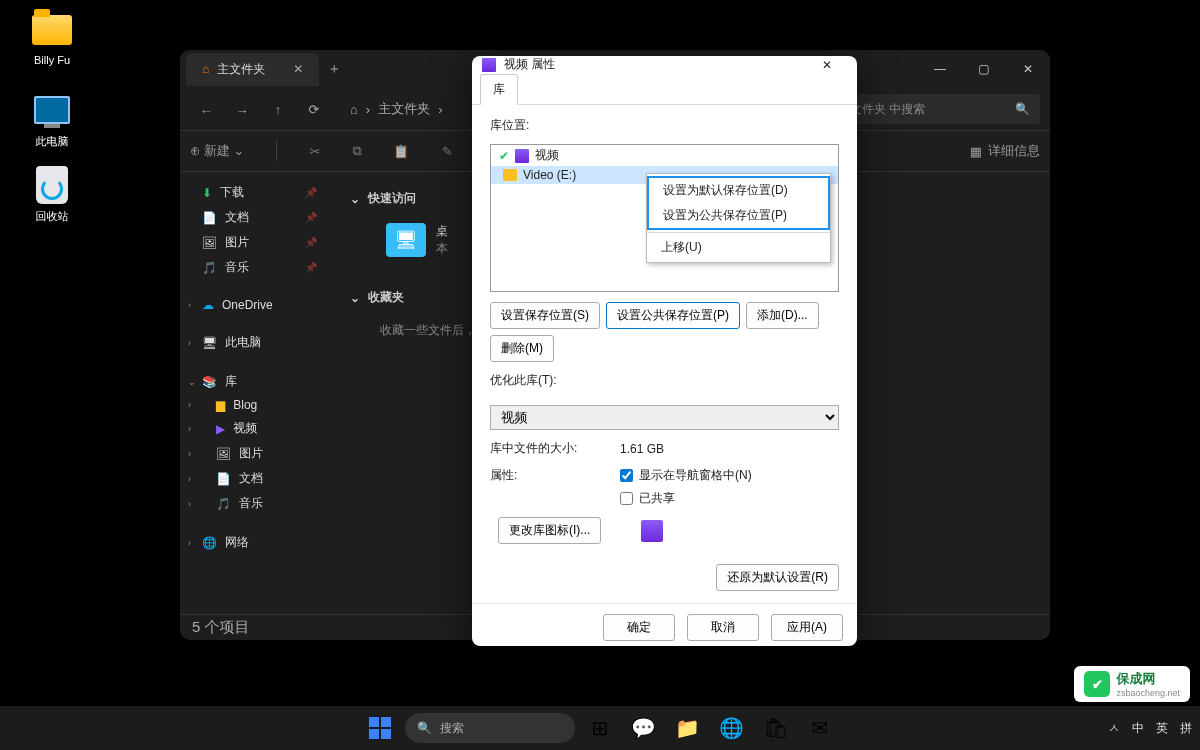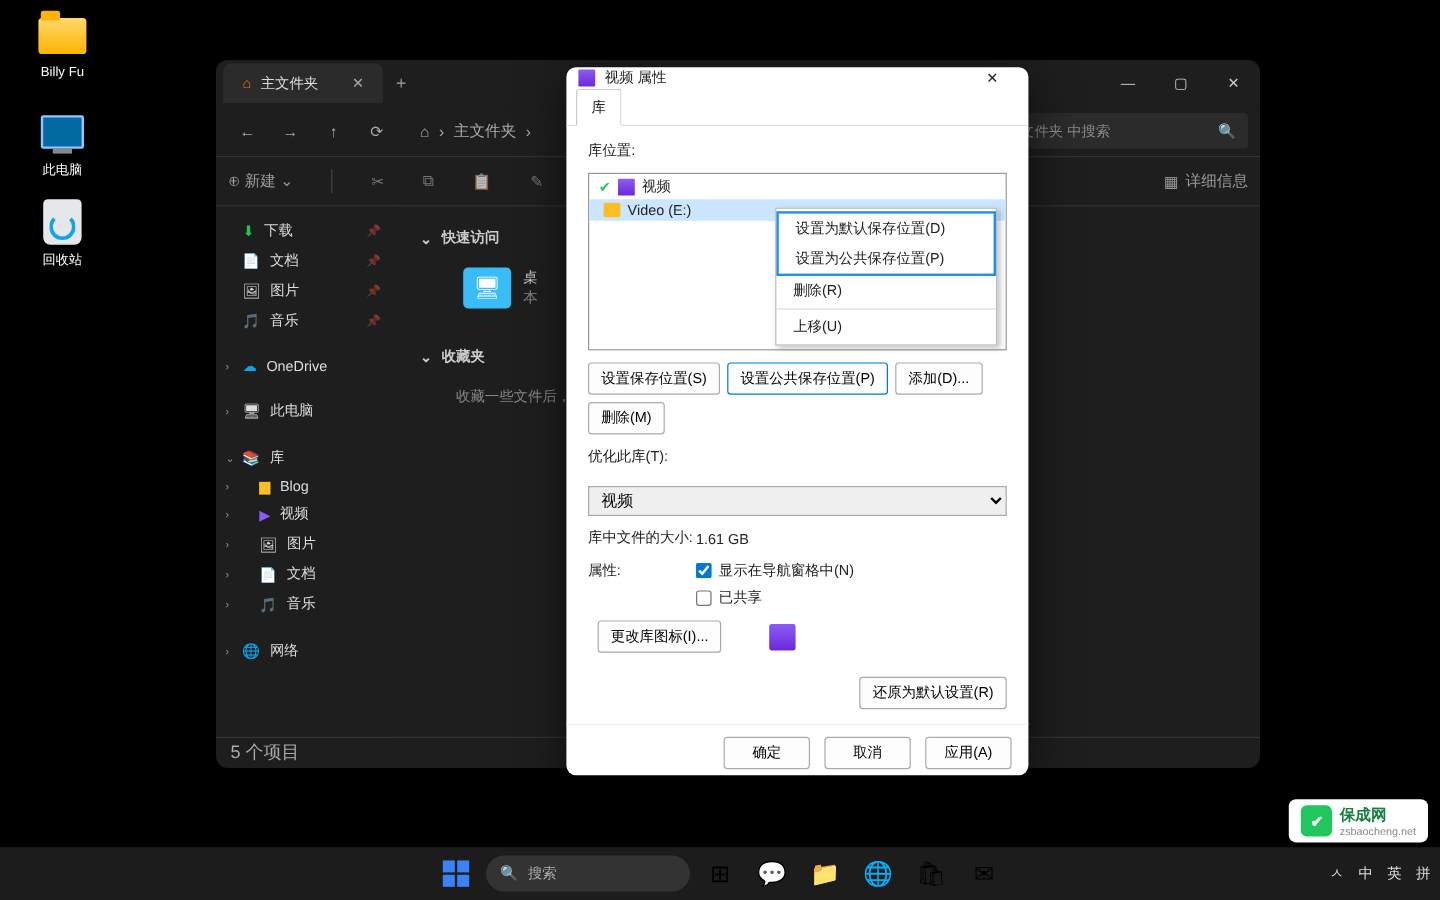--- a/index.html
+++ b/index.html
@@ -60,21 +60,21 @@
 .tree-row.lvl1 { padding-left:12px;}
 .tree-row.selected { background:#cde6ff;}
 .context-menu { position:absolute; left:155px; top:28px; width:185px; background:#fff; border:1px solid #bbb; box-shadow:2px 2px 5px rgba(0,0,0,.25); padding:2px 0;}
 .ctx-highlight { border:2px solid #1b90ef; padding:0;}
 .ctx-item { padding:4px 14px;}
 .ctx-sep { height:1px; background:#ddd; margin:2px 0;}
 .btn-row { display:flex; gap:6px; justify-content:flex-start; flex-wrap:wrap;}
 .btn { border:1px solid #aaa; background:#fdfdfd; padding:4px 10px; border-radius:3px; font-size:12px;}
 .btn.primary { border-color:#0078d4;}
 .select { border:1px solid #aaa; width:100%; padding:3px 6px;}
-.prop-row { display:flex; align-items:center; }
+.prop-row { display:flex; align-items:center; gap:40px;}
 .prop-row .k { width:90px;}
 .check { display:flex; align-items:center; gap:6px;}
 .check input { accent-color:#0078d4;}
 .icon-change { display:flex; align-items:center; gap:40px; padding-left:8px;}
 .lib-ico { width:22px; height:22px; background:linear-gradient(#8b5cf6,#6d28d9); border-radius:2px; display:inline-block;}
 .vid-ico { width:14px; height:14px; background:linear-gradient(#8b5cf6,#6d28d9); border-radius:1px; display:inline-block;}
 .fld-ico { width:14px; height:12px; background:#fbbf24; border-radius:1px; display:inline-block;}
 .restore { align-self:flex-end;}
 .dlg-footer { padding:10px 14px; display:flex; justify-content:flex-end; gap:12px; border-top:1px solid #eee;}
 
@@ -289,21 +289,20 @@
         </div>
       <div class="tree-row lvl1 selected">
           <span class="fld-ico"></span>
           <span>Video (E:)</span>
         </div>
       <div class="context-menu">
         <div class="ctx-highlight">
           <div class="ctx-item">设置为默认保存位置(D)</div>
           <div class="ctx-item">设置为公共保存位置(P)</div>
         </div>
-        <div class="ctx-item">删除(R)</div>
         <div class="ctx-sep"></div>
         <div class="ctx-item">上移(U)</div>
       </div>
     </div>
     <div class="btn-row">
       <button class="btn">设置保存位置(S)</button>
       <button class="btn primary">设置公共保存位置(P)</button>
       <button class="btn">添加(D)...</button>
       <button class="btn">删除(M)</button>
     </div>

